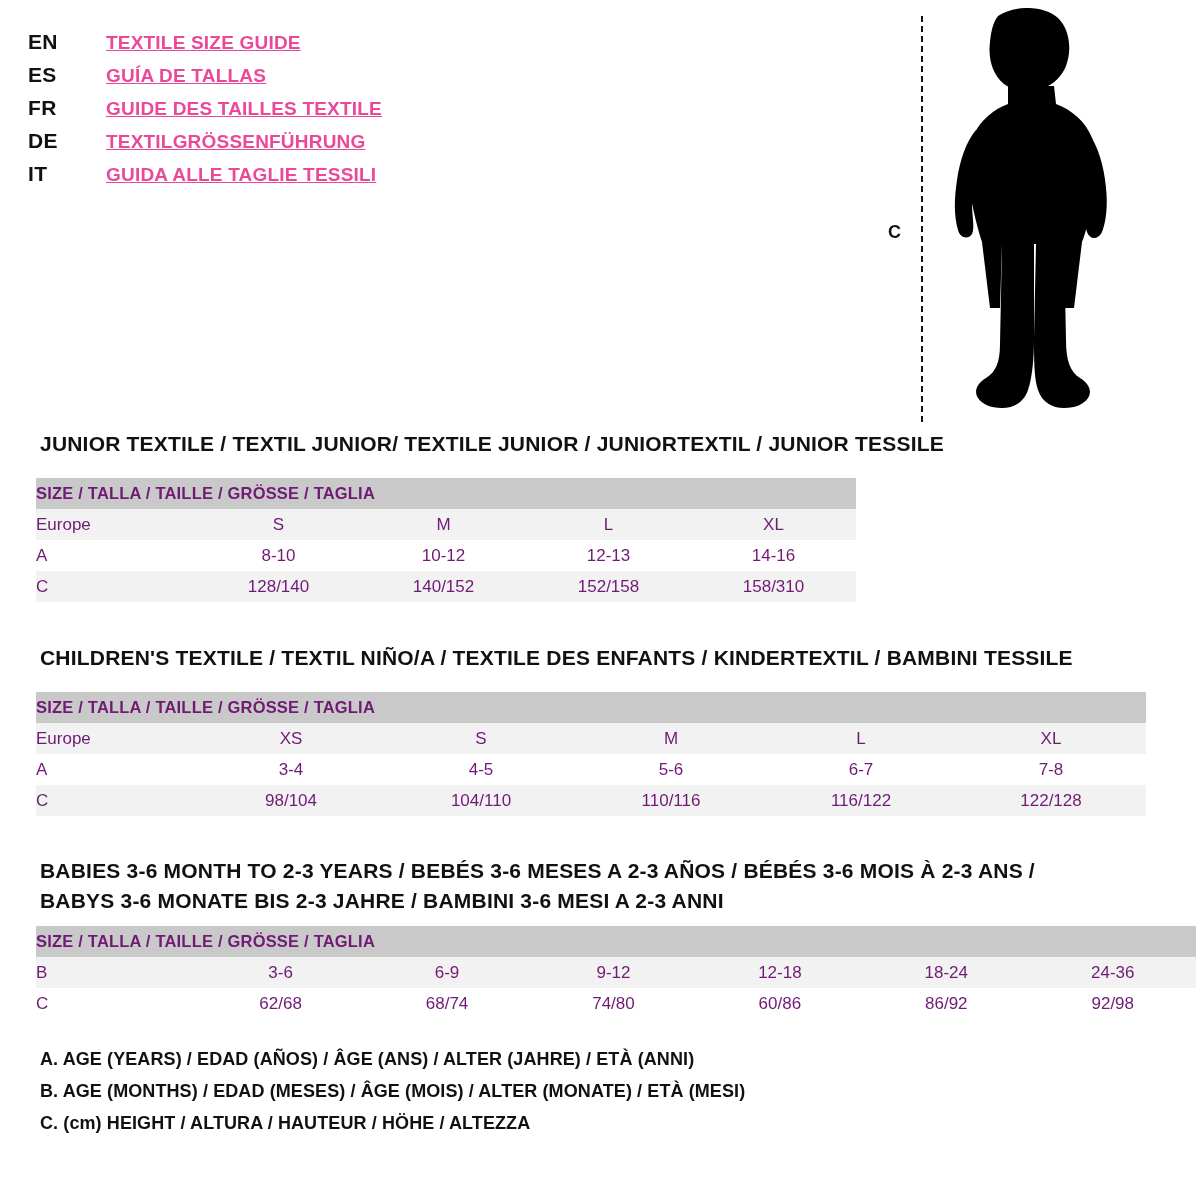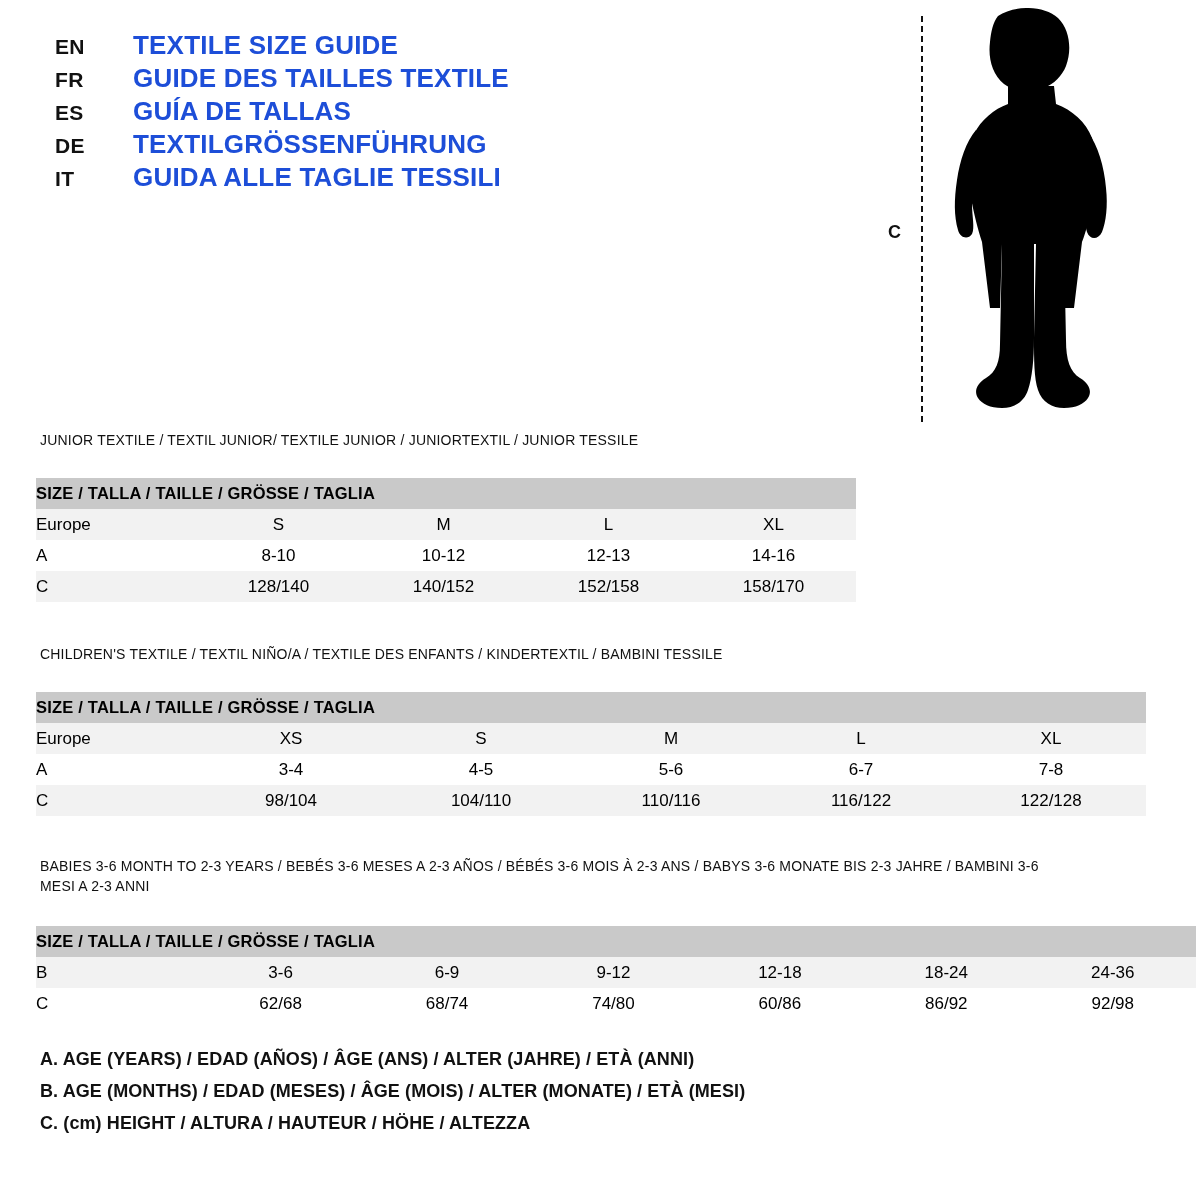--- a/index.html
+++ b/index.html
@@ -18,42 +18,43 @@
   .page {
     position: relative;
     width: 1200px;
     height: 1200px;
     box-sizing: border-box;
   }
 
   
   .lang-block {
     position: absolute;
-    left: 55px;
+    left: 28px;
     top: 30px;
     width: 620px;
   }
   .lang-row {
     display: flex;
     align-items: baseline;
     height: 33px;
   }
   .lang-code {
     width: 78px;
     font-size: 21px;
     font-weight: 700;
     letter-spacing: 0.3px;
     color: #111;
   }
   .lang-text {
-    font-size: 26px;
+    font-size: 19px;
     font-weight: 700;
     letter-spacing: 0.2px;
-    color: #1d4ed8;
+    color: #ec4899;
     white-space: nowrap;
+    text-decoration: underline;
   }
 
   
   .figure-wrap {
     position: absolute;
     right: 62px;
     top: 8px;
     width: 250px;
     height: 420px;
   }
@@ -76,38 +77,38 @@
   .silhouette {
     position: absolute;
     left: 48px;
     top: 0px;
   }
 
   
   .section-title {
     position: absolute;
     left: 40px;
-    font-size: 14px;
-    font-weight: 400;
+    font-size: 21px;
+    font-weight: 700;
     letter-spacing: 0.2px;
     color: #111;
     white-space: nowrap;
   }
   .section-title.two-line {
     white-space: normal;
     line-height: 1.45;
     width: 1000px;
   }
 
   
   table.size-table {
     position: absolute;
     border-collapse: collapse;
     font-size: 17px;
-    color: #000000;
+    color: #701a75;
   }
   table.size-table td {
     padding: 0;
     height: 31px;
     vertical-align: middle;
   }
   .hdr-band td {
     background: #c9c9c9;
     font-weight: 700;
     font-size: 16.5px;
@@ -149,26 +150,26 @@
 <body>
 
 <div class="page">
 
   <div class="lang-block">
     <div class="lang-row">
       <span class="lang-code">EN</span>
       <span class="lang-text">TEXTILE SIZE GUIDE</span>
     </div>
     <div class="lang-row">
+      <span class="lang-code">ES</span>
+      <span class="lang-text">GUÍA DE TALLAS</span>
+    </div>
+    <div class="lang-row">
       <span class="lang-code">FR</span>
       <span class="lang-text">GUIDE DES TAILLES TEXTILE</span>
-    </div>
-    <div class="lang-row">
-      <span class="lang-code">ES</span>
-      <span class="lang-text">GUÍA DE TALLAS</span>
     </div>
     <div class="lang-row">
       <span class="lang-code">DE</span>
       <span class="lang-text">TEXTILGRÖSSENFÜHRUNG</span>
     </div>
     <div class="lang-row">
       <span class="lang-code">IT</span>
       <span class="lang-text">GUIDA ALLE TAGLIE TESSILI</span>
     </div>
   </div>
@@ -227,21 +228,21 @@
       <td class="cell-val">8-10</td>
       <td class="cell-val">10-12</td>
       <td class="cell-val">12-13</td>
       <td class="cell-val">14-16</td>
     </tr>
     <tr class="row-light">
       <td class="cell-label">C</td>
       <td class="cell-val">128/140</td>
       <td class="cell-val">140/152</td>
       <td class="cell-val">152/158</td>
-      <td class="cell-val">158/170</td>
+      <td class="cell-val">158/310</td>
     </tr>
   </tbody>
     </table>
 
   <div class="section-title" style="top:646px;">CHILDREN'S TEXTILE / TEXTIL NIÑO/A / TEXTILE DES ENFANTS / KINDERTEXTIL / BAMBINI TESSILE</div>
 
   <table class="size-table" style="left:36px; top:692px; width:1110px;">
     <tbody>
         <tr class="hdr-band">
       <td colspan="6">SIZE / TALLA / TAILLE / GRÖSSE / TAGLIA</td>

